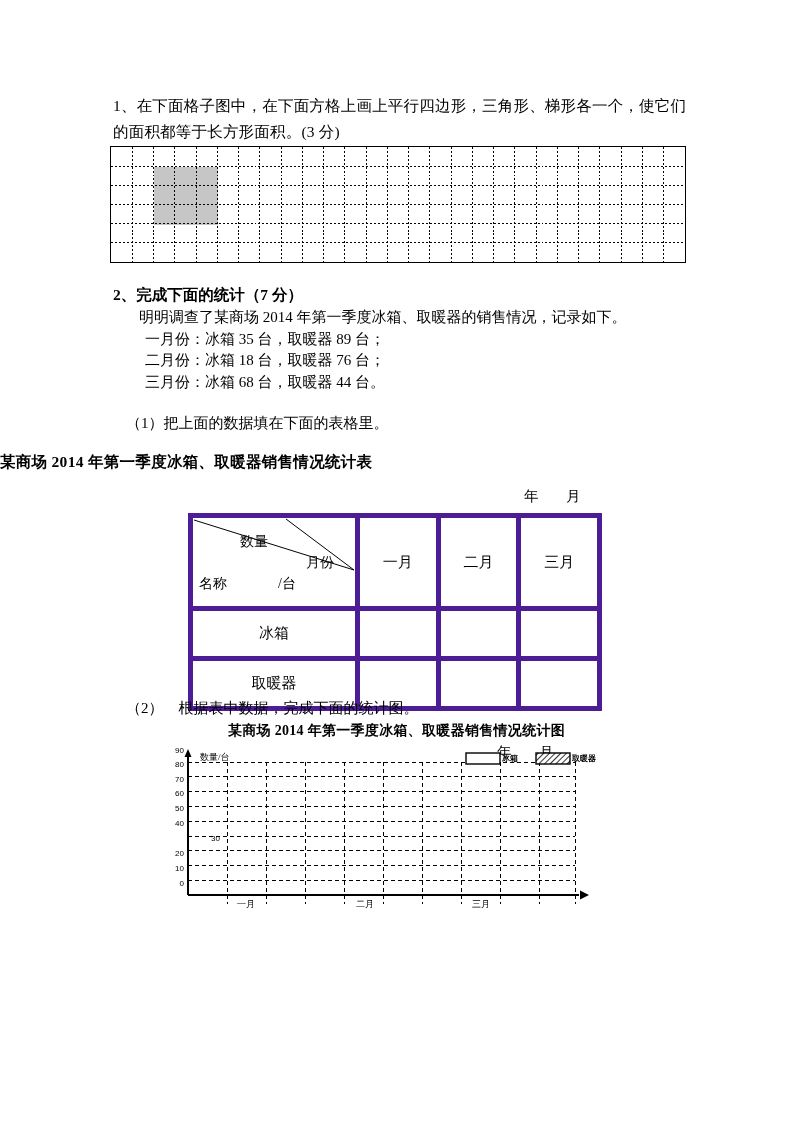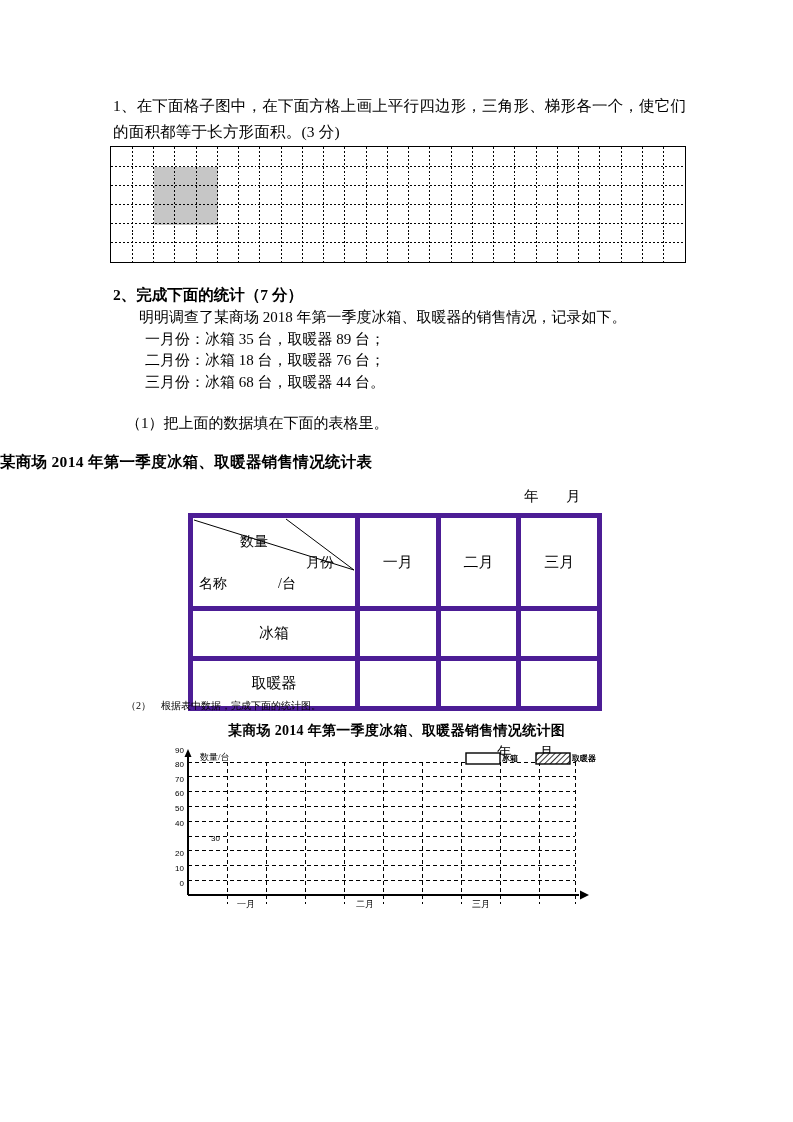--- a/index.html
+++ b/index.html
@@ -129,21 +129,21 @@
   .hdr-cell .lbl-month { left: 113px; top: 36px; }
   .hdr-cell .lbl-name  { left: 6px;   top: 57px; }
   .hdr-cell .lbl-unit  { left: 85px;  top: 57px; }
   .row-cell { height: 45px; }
 
   
   .sub2 {
     position: absolute;
     left: 126px;
     top: 699px;
-    font-size: 10px;
+    font-size: 15px;
   }
   .chart-title {
     position: absolute;
     left: 0;
     top: 722px;
     width: 793px;
     text-align: center;
     font-size: 14px;
     font-weight: 600;
     letter-spacing: 0.3px;
@@ -234,21 +234,21 @@
         <line x1="0" y1="58.5" x2="576" y2="58.5"></line>
         <line x1="0" y1="78.0" x2="576" y2="78.0"></line>
         <line x1="0" y1="97.5" x2="576" y2="97.5"></line>
       </g>
     </svg>
   </div>
 
   <div class="q2-head">2、完成下面的统计（7 分）</div>
 
   <div class="q2-body">
-    <div class="ln">明明调查了某商场 2018 年第一季度冰箱、取暖器的销售情况，记录如下。</div>
+    <div class="ln">明明调查了某商场 2014 年第一季度冰箱、取暖器的销售情况，记录如下。</div>
     <div class="ln indent">一月份：冰箱 35 台，取暖器 89 台；</div>
     <div class="ln indent">二月份：冰箱 18 台，取暖器 76 台；</div>
     <div class="ln indent">三月份：冰箱 68 台，取暖器 44 台。</div>
   </div>
 
   <div class="sub1">（1）把上面的数据填在下面的表格里。</div>
 
   <div class="table-title">某商场 2014 年第一季度冰箱、取暖器销售情况统计表</div>
 
   <div class="ym-line">

